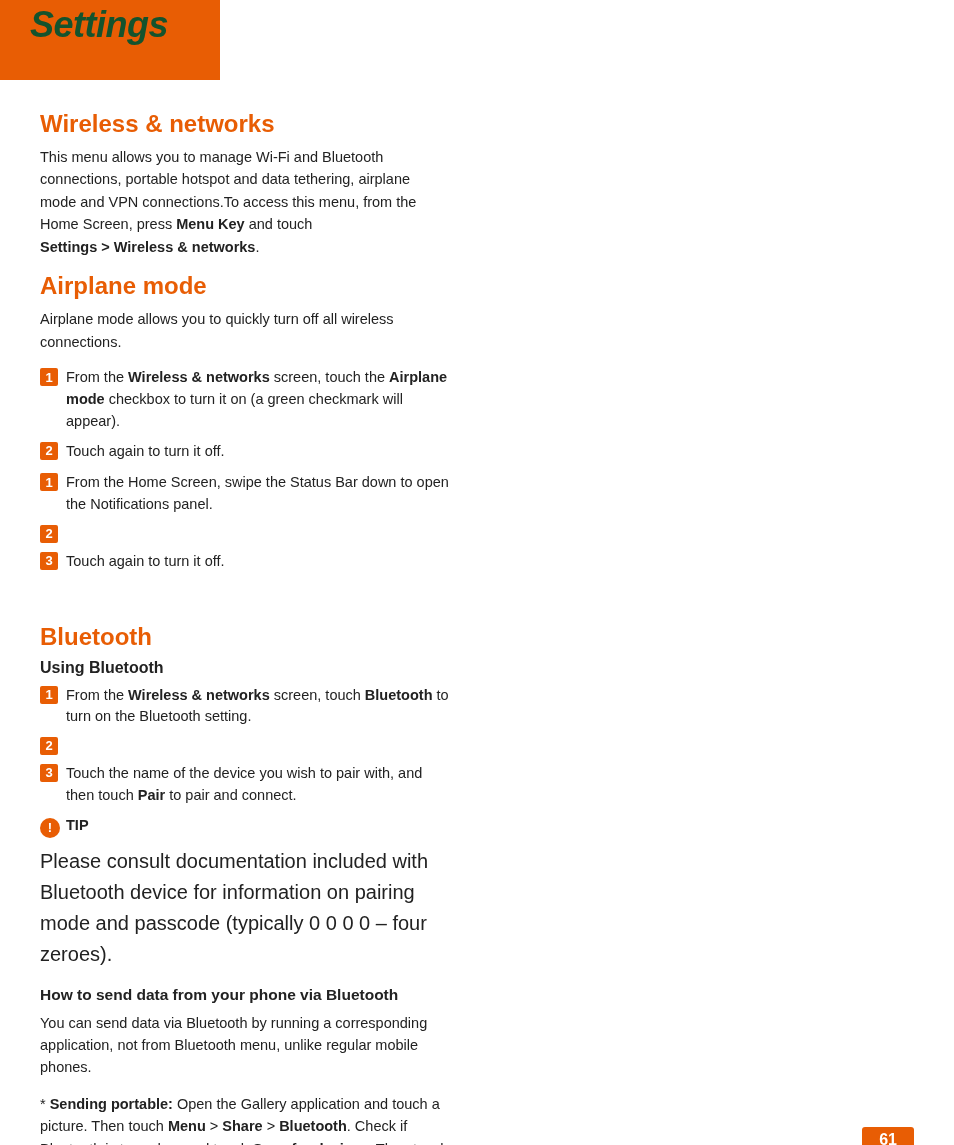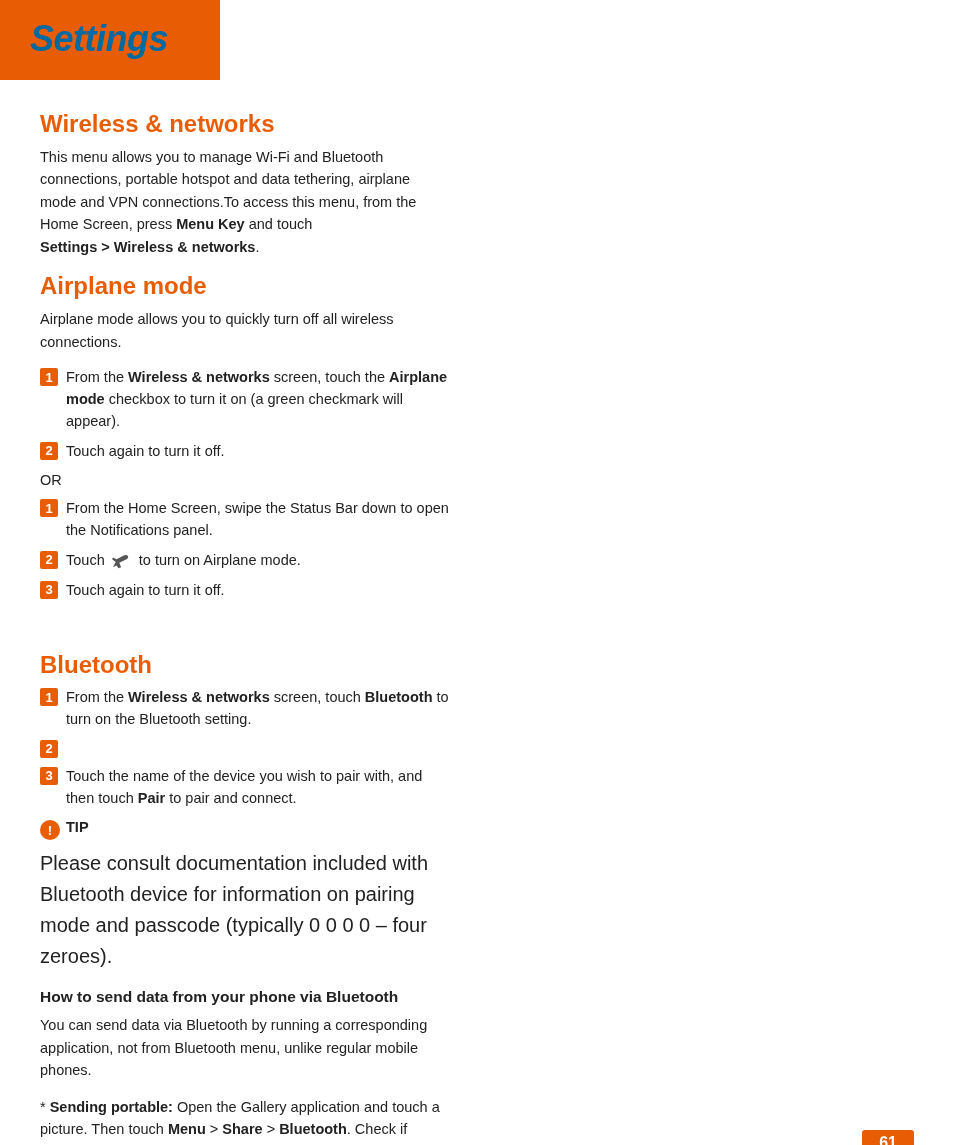--- a/index.html
+++ b/index.html
@@ -17,25 +17,25 @@
     .header-banner {
       background: #e85d04;
       width: 220px;
       height: 80px;
       position: absolute;
       top: 0;
       left: 0;
     }
     .header-title {
       position: absolute;
-      top: 18px;
+      top: 4px;
       left: 30px;
       font-size: 36px;
       font-weight: 900;
-      color: #0369a1;
+      color: #14532d;
       font-style: italic;
       letter-spacing: -0.5px;
     }
 
     
     .content {
       display: flex;
       flex-direction: column;
       padding-top: 110px;
       padding-left: 40px;
@@ -218,49 +218,42 @@
         <li>
           <span class="num-badge">1</span>
           <span>From the <span class="bold">Wireless &amp; networks</span> screen, touch the <span class="bold">Airplane mode</span> checkbox to turn it on (a green checkmark will appear).</span>
         </li>
         <li>
           <span class="num-badge">2</span>
           <span>Touch again to turn it off.</span>
         </li>
       </ul>
 
-      <div class="or-divider">OR</div>
 
       <ul class="numbered-list">
         <li>
           <span class="num-badge">1</span>
           <span>From the Home Screen, swipe the Status Bar down to open the Notifications panel.</span>
         </li>
         <li>
           <span class="num-badge">2</span>
-          <span>Touch 
-            
-            <svg class="airplane-icon" viewBox="0 0 24 20" fill="none" xmlns="http://www.w3.org/2000/svg">
-              <path d="M2 17l4-2 2 3 3-1-2-5 8-4c1.5-.7 2.5-2 1.5-3.5S16 3 14 4L6 8 2 6 1 8l4 3-2 4z" fill="#555"></path>
-            </svg>
-            to turn on Airplane mode.
-          </span>
         </li>
         <li>
           <span class="num-badge">3</span>
           <span>Touch again to turn it off.</span>
         </li>
       </ul>
     </div>
   </div>
 
   <div class="col-right">
 
     <div class="section">
       <div class="section-heading">Bluetooth</div>
+      <div class="sub-heading">Using Bluetooth</div>
 
       <ul class="numbered-list">
         <li>
           <span class="num-badge">1</span>
           <span>From the <span class="bold">Wireless &amp; networks</span> screen, touch <span class="bold">Bluetooth</span> to turn on the Bluetooth setting.</span>
         </li>
         <li>
           <span class="num-badge">2</span>
         </li>
         <li>

